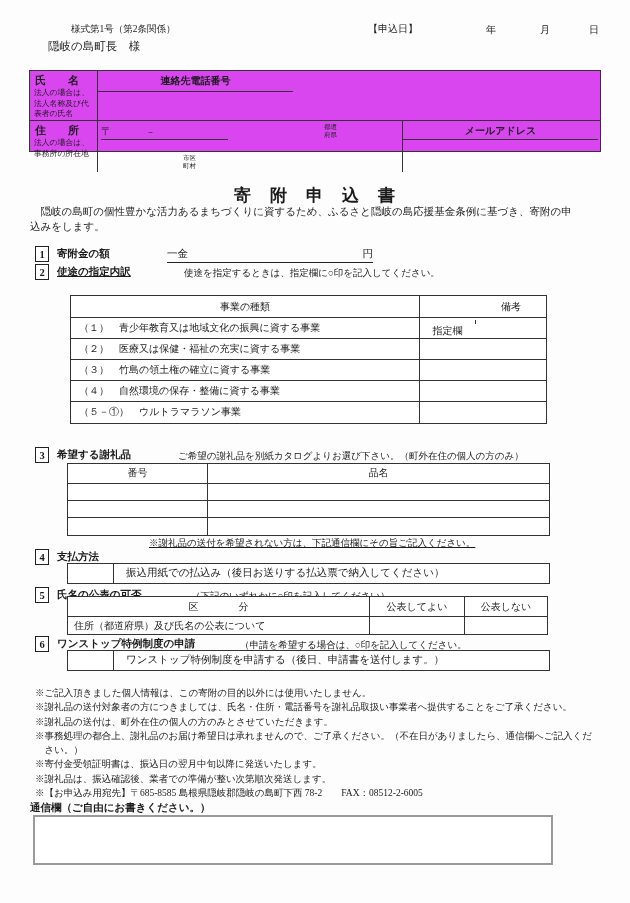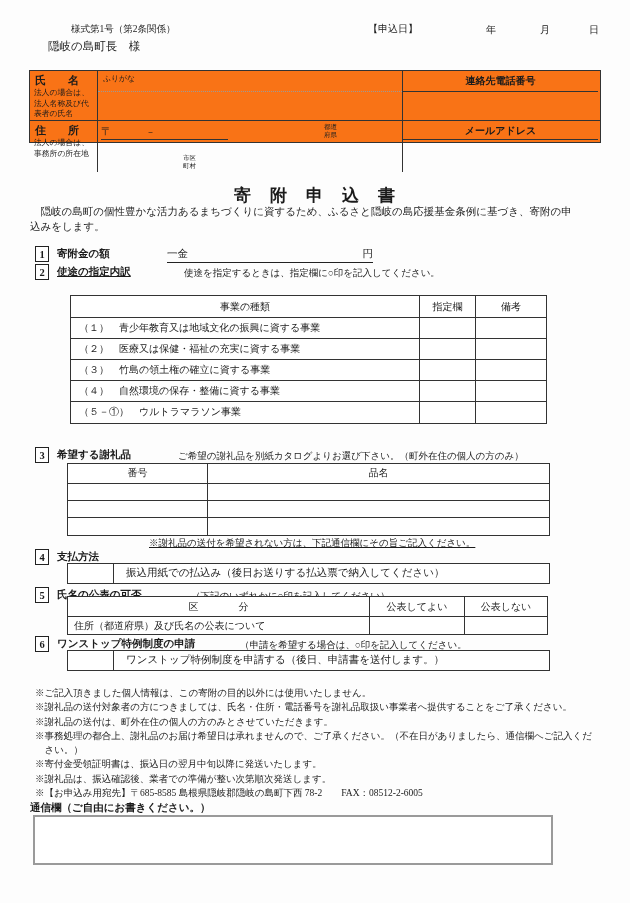--- a/index.html
+++ b/index.html
@@ -17,21 +17,21 @@
   .fs105{ font-size:10.5px; }
 
   
   .numbox {
     display:inline-block; width:14px; height:16px; line-height:15px;
     border:1px solid #222; text-align:center; font-size:10.5px; font-weight:bold;
     background:#fff;
   }
 
   
-  .t1 { left:29px; top:70px; width:572px; height:73px; border:1px solid #333; background:#f97316; }
+  .t1 { left:29px; top:70px; width:572px; height:82px; border:1px solid #333; background:#d946ef; }
   .t1 .row1 { display:flex; height:50px; border-bottom:1px solid #333; }
   .t1 .row2 { display:flex; height:51px; }
   .t1 .labcell { width:68px; border-right:1px solid #333; padding:1px 4px; }
   .t1 .lab-main { display:flex; justify-content:space-between; font-size:11px; font-weight:bold; padding:1px 2px 0 1px; }
   .t1 .maincell { width:305px; border-right:1px solid #333; position:relative; }
   .t1 .rightcol { width:195px; display:flex; flex-direction:column; }
   .t1 .furirow { height:21px; border-bottom:1px dotted #999; padding:3px 5px; }
   .t1 .hdrcell { border-bottom:1px solid #333; text-align:center; font-weight:bold; font-size:10px; padding-top:3px; }
   .t1 .phone-hdr { height:21px; }
   .t1 .mail-hdr { height:19px; }
@@ -49,21 +49,21 @@
   .trow { display:flex; border-bottom:1px solid #333; }
   .trow:last-child { border-bottom:none; }
   .tcell { border-right:1px solid #333; }
   .tcell:last-child { border-right:none; }
 
   
   .t2 { left:70px; top:295px; width:477px; }
   .t2 .hrow { height:22px; }
   .t2 .drow { height:21px;justify-content:flex-end; }
   .t2 .c-main { width:349px; }
-  .t2 .c-mark { width:56px; }
+  .t2 .c-mark { width:56px;margin-top:24px; }
   .t2 .c-note { flex:1; }
   .t2 .hrow .tcell { text-align:center; font-size:10px; padding-top:4px; }
   .t2 .drow .c-main { font-size:10px; padding:3px 0 0 8px; }
 
   
   .t3 { left:67px; top:463px; width:483px; }
   .t3 .hrow { height:20px; }
   .t3 .drow { height:17px; }
   .t3 .c-no { width:140px; }
   .t3 .c-name { flex:1; }
@@ -112,23 +112,20 @@
   <div class="abs fs10" style="left:540px; top:23px;">月</div>
   <div class="abs fs10" style="left:589px; top:23px;">日</div>
   <div class="abs" style="left:48px; top:39px; font-size:11.5px;">隠岐の島町長　様</div>
 
   <div class="abs t1">
     <div class="row1">
       <div class="labcell">
         <div class="lab-main">氏　　名</div>
         <div class="fs8">法人の場合は、法人名称及び代表者の氏名</div>
       </div>
-      <div class="maincell">
-        <div class="furirow fs8">ふりがな</div>
-      </div>
       <div class="rightcol">
         <div class="hdrcell phone-hdr">連絡先電話番号</div>
         <div class="fillcell"></div>
       </div>
     </div>
     <div class="row2">
       <div class="labcell">
         <div class="lab-main">住　　所</div>
         <div class="fs8">法人の場合は、事務所の所在地</div>
       </div>

